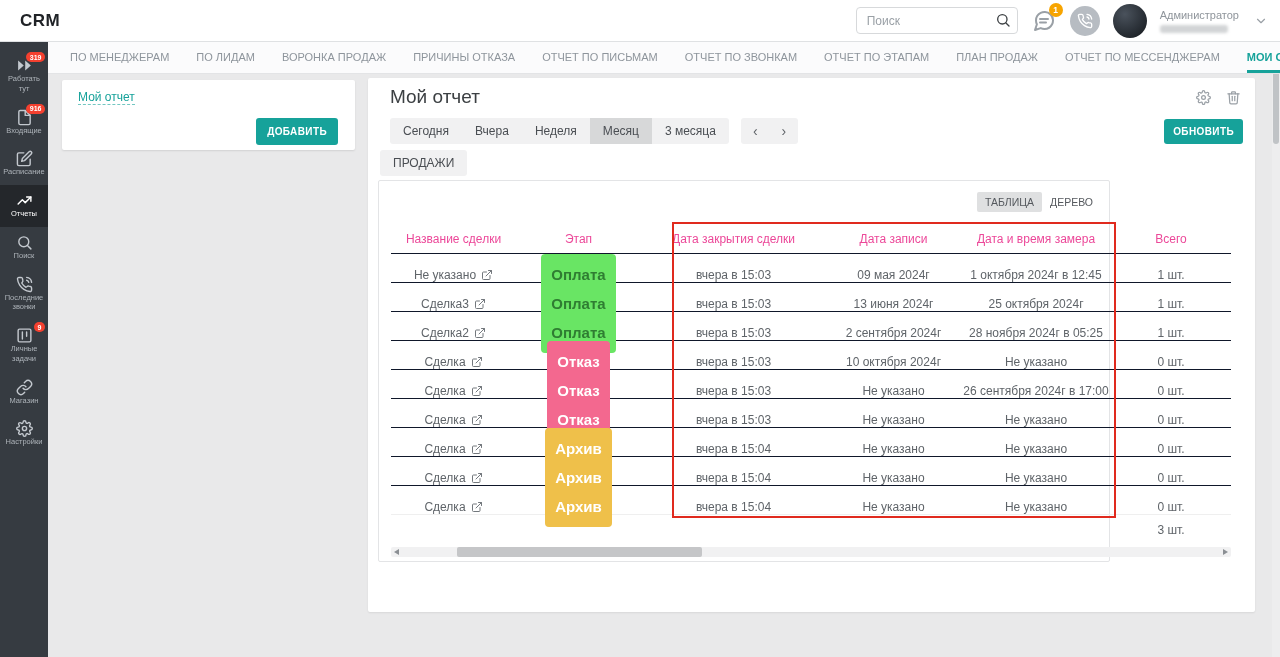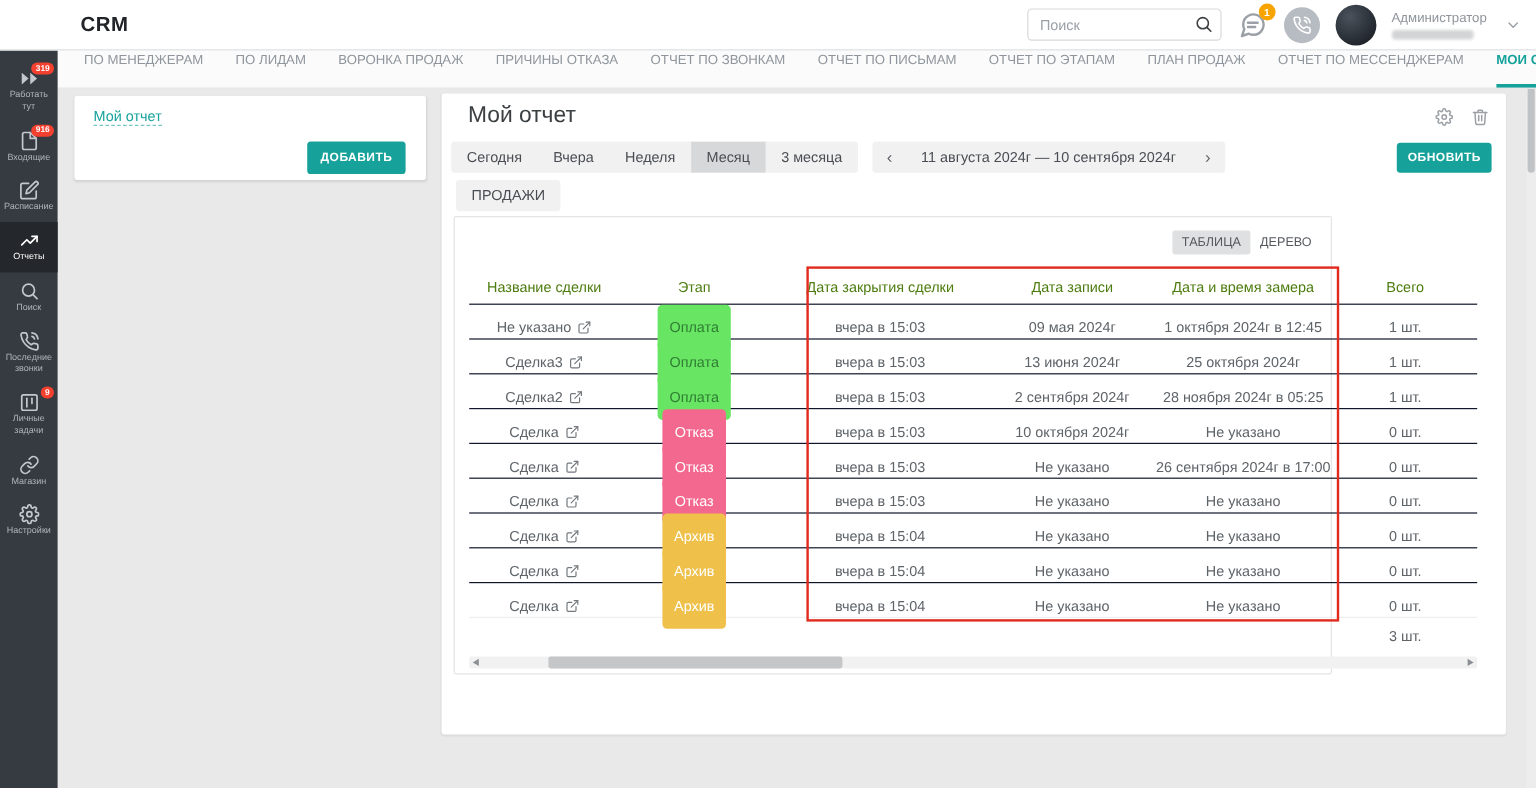--- a/index.html
+++ b/index.html
@@ -2,21 +2,21 @@
 <html style="--accent: #16a29a; --badge-red: #f4402f; --badge-orange: #f7a400; --stage-green-bg: #69e564; --stage-green-tx: #2f7d32; --stage-pink-bg: #f3688f; --stage-pink-tx: #ffffff; --stage-amber-bg: #efc04a; --stage-amber-tx: #ffffff; --highlight-red: #e02a1e;"><head>
 <meta charset="utf-8">
 <style>
   * { margin:0; padding:0; box-sizing:border-box; }
   html,body { width:1280px; height:657px; overflow:hidden; }
   body { font-family:"Liberation Sans","DejaVu Sans",sans-serif; background:#e9e9ea; }
   .stage { position:relative; width:1280px; height:657px; }
 
   
   .topbar { position:absolute; left:0; top:0; width:1280px; height:42px; background:#ffffff;
-            border-bottom:1px solid #dfe1e3; display:flex; align-items:center; z-index:5;padding-left:47px; }
+            border-bottom:1px solid #dfe1e3; display:flex; align-items:center; z-index:5; }
   .logo { font-size:17px; font-weight:bold; color:#202327; letter-spacing:.5px; margin-left:20px; }
   .topbar-right { margin-left:auto; display:flex; align-items:center; gap:13px; padding-right:12px; }
   .searchbox { position:relative; width:162px; height:27px; }
   .searchbox input { width:100%; height:100%; border:1px solid #d7d9db; border-radius:4px;
                      padding:0 28px 0 10px; font-size:12px; color:#444; outline:none;
                      font-family:"Liberation Sans",sans-serif; }
   .searchbox input::placeholder { color:#9aa0a6; }
   .s-ico { position:absolute; right:7px; top:5px; width:16px; height:16px; color:#3c4043; }
   .chatwrap { position:relative; width:26px; height:24px; color:#9aa0a6; cursor:pointer; }
   .chat-badge { position:absolute; top:-6px; right:-6px; min-width:14px; height:14px; border-radius:8px;
@@ -41,65 +41,65 @@
   .sb-item.active .sb-ico { color:#ffffff; }
   .sb-label { margin-top:0; font-size:7.5px; line-height:1.3; color:#aeb4ba; text-align:center; }
   .sb-item.active .sb-label { color:#ffffff; }
   .sb-badge { position:absolute; top:2px; right:3px; background:var(--badge-red); color:#fff;
               font-size:7px; font-weight:bold; border-radius:7px; padding:1.5px 3.5px; line-height:1; }
 
   
   .tabbar { position:absolute; left:48px; top:42px; width:1232px; height:32px; background:#fbfbfc;
             border-bottom:1px solid #e3e4e6; display:flex; align-items:stretch; gap:27px;
             padding-left:22px; z-index:3; }
-  .tab { display:flex; align-items:flex-start; gap:5px; font-size:11px; color:#8e959c; cursor:pointer;
+  .tab { display:flex; align-items:center; gap:5px; font-size:11px; color:#8e959c; cursor:pointer;
          border-bottom:3px solid transparent; padding-top:2px; white-space:nowrap; }
   .tab.active { color:var(--accent); border-bottom-color:var(--accent); font-weight:bold; }
 
   
   .reports-card { position:absolute; left:62px; top:80px; width:293px; height:70px; background:#fff;
                   border-radius:2px; box-shadow:0 1px 2px rgba(0,0,0,.10); }
   .rlink { position:absolute; left:16px; top:10px; font-size:12px; color:var(--accent);
            border-bottom:1px dashed rgba(22,162,154,.6); cursor:pointer; text-decoration:none; }
   .btn-teal { background:var(--accent); color:#fff; border:none; border-radius:3px; font-size:10px;
               font-weight:bold; letter-spacing:.4px; cursor:pointer; font-family:"Liberation Sans",sans-serif; }
   .add { position:absolute; right:17px; top:38px; padding:8px 11px; }
 
   
   .main-panel { position:absolute; left:368px; top:78px; width:887px; height:534px; background:#fff;
                 border-radius:2px; box-shadow:0 1px 2px rgba(0,0,0,.08); }
   .rtitle { position:absolute; left:22px; top:8px; font-size:19px; font-weight:normal; color:#3c4043; }
   .panel-tools { position:absolute; right:14px; top:12px; display:flex; gap:15px; color:#9aa0a6; }
   .ptool { width:15px; height:15px; cursor:pointer; }
   .refresh { position:absolute; right:12px; top:41px; padding:7px 9px; }
-  .filters { position:absolute; left:8px; top:40px; display:flex; gap:12px; }
+  .filters { position:absolute; left:22px; top:40px; display:flex; gap:12px; }
   .seg { display:inline-flex; background:#f1f1f2; border-radius:3px; overflow:hidden; }
   .seg-opt { padding:6px 13px; font-size:12px; color:#4a4e53; cursor:pointer; white-space:nowrap; }
   .seg-opt.active { background:#d7d8d9; }
   .datenav { align-items:center; }
   .dn-arrow { padding:4px 12px; font-size:14px; color:#5f6368; cursor:pointer; }
   .dn-range { padding:6px 12px; font-size:12px; color:#4a4e53; }
   .cattabs { position:absolute; left:12px; top:72px; }
 
   
   .table-card { position:absolute; left:10px; top:102px; width:732px; height:382px;
                 border:1px solid #e3e4e6; border-radius:2px; background:#fff; }
   .viewtoggle { position:absolute; right:8px; top:11px; display:flex; }
   .vt-opt { font-size:10.5px; color:#55595e; padding:4px 8px; cursor:pointer; border-radius:2px; }
   .vt-opt.active { background:#dfe0e1; }
   .tbl { position:absolute; left:12px; top:44px; width:840px; }
   .tr { display:grid; grid-template-columns:125px 125px 185px 135px 150px 120px; align-items:center; }
   .tr.thead { height:28px; }
   .tr:not(.thead):not(.tfoot) { height:29px; border-top:1px solid #0f172a; }
   .tr.tfoot { height:30px; border-top:1px solid #efefef; }
   .td { text-align:center; font-size:12px; color:#5f6469; }
-  .th { font-size:12px; color:#4d7c0f; }
+  .th { font-size:12px; color:#ec4899; }
   .name { display:flex; align-items:center; justify-content:center; gap:5px; }
   .ext { width:12px; height:12px; color:#73787d; cursor:pointer; }
-  .pill { display:inline-block; padding:12px 10px; border-radius:4px; font-size:12px; }
+  .pill { display:inline-block; padding:12px 10px; border-radius:4px; font-size:15px;font-weight:bold; }
   .pill.green { background:var(--stage-green-bg); color:var(--stage-green-tx); }
   .pill.pink  { background:var(--stage-pink-bg);  color:var(--stage-pink-tx); }
   .pill.amber { background:var(--stage-amber-bg); color:var(--stage-amber-tx); }
 
   
   .hscroll { position:absolute; left:12px; top:366px; width:840px; height:10px; background:#f1f1f2;
              border-radius:2px; }
   .hs-thumb { position:absolute; left:66px; top:0; width:245px; height:10px; background:#c5c6c8;
               border-radius:2px; cursor:pointer; }
   .hs-arrow { position:absolute; top:2px; width:0; height:0; cursor:pointer; }
@@ -258,24 +258,24 @@
       <div class="tab">
         <span>ПО ЛИДАМ</span>
       </div>
       <div class="tab">
         <span>ВОРОНКА ПРОДАЖ</span>
       </div>
       <div class="tab">
         <span>ПРИЧИНЫ ОТКАЗА</span>
       </div>
       <div class="tab">
+        <span>ОТЧЕТ ПО ПИСЬМАМ</span>
+      </div>
+      <div class="tab">
         <span>ОТЧЕТ ПО ЗВОНКАМ</span>
-      </div>
-      <div class="tab">
-        <span>ОТЧЕТ ПО ПИСЬМАМ</span>
       </div>
       <div class="tab">
         <span>ОТЧЕТ ПО ЭТАПАМ</span>
       </div>
       <div class="tab">
         <span>ПЛАН ПРОДАЖ</span>
       </div>
       <div class="tab">
         <span>ОТЧЕТ ПО МЕССЕНДЖЕРАМ</span>
       </div>
@@ -313,21 +313,20 @@
     <div class="filters">
       <div class="seg" id="periods">
           <span class="seg-opt">Сегодня</span>
           <span class="seg-opt">Вчера</span>
           <span class="seg-opt">Неделя</span>
           <span class="seg-opt active">Месяц</span>
           <span class="seg-opt">3 месяца</span>
         </div>
       <div class="seg datenav">
         <span class="dn-arrow">‹</span>
-        <span class="dn-range">11 августа 2024г — 10 сентября 2024г</span>
         <span class="dn-arrow">›</span>
       </div>
     </div>
 
     <div class="seg cattabs" id="cattabs">
         <span class="seg-opt">ПРОДАЖИ</span>
       </div>
 
     <div class="table-card">
       <div class="viewtoggle" id="viewtoggle">

